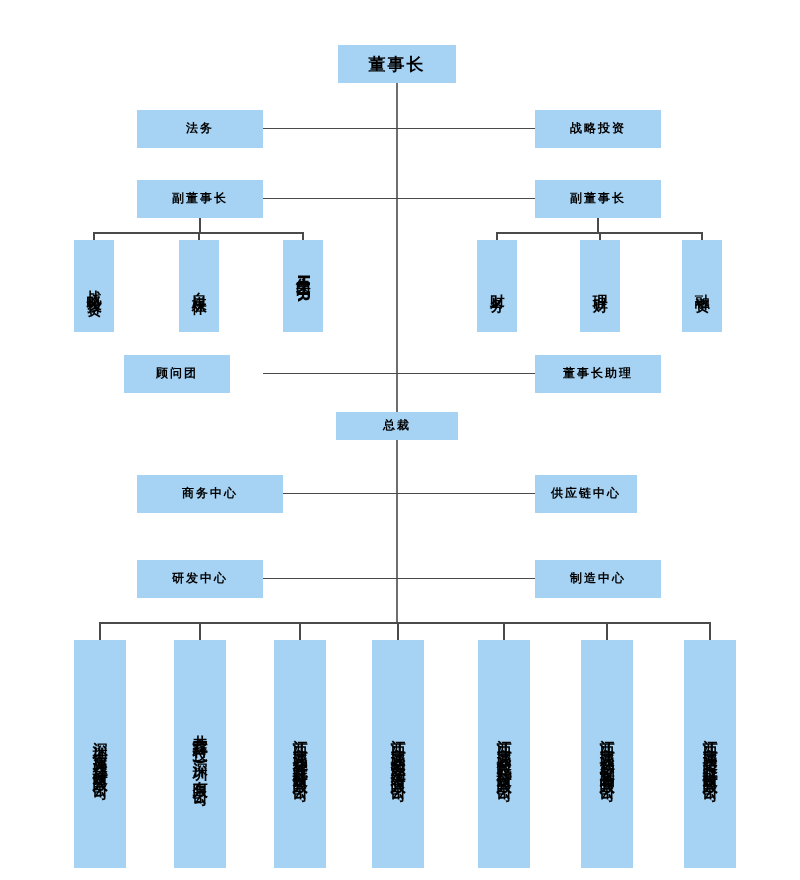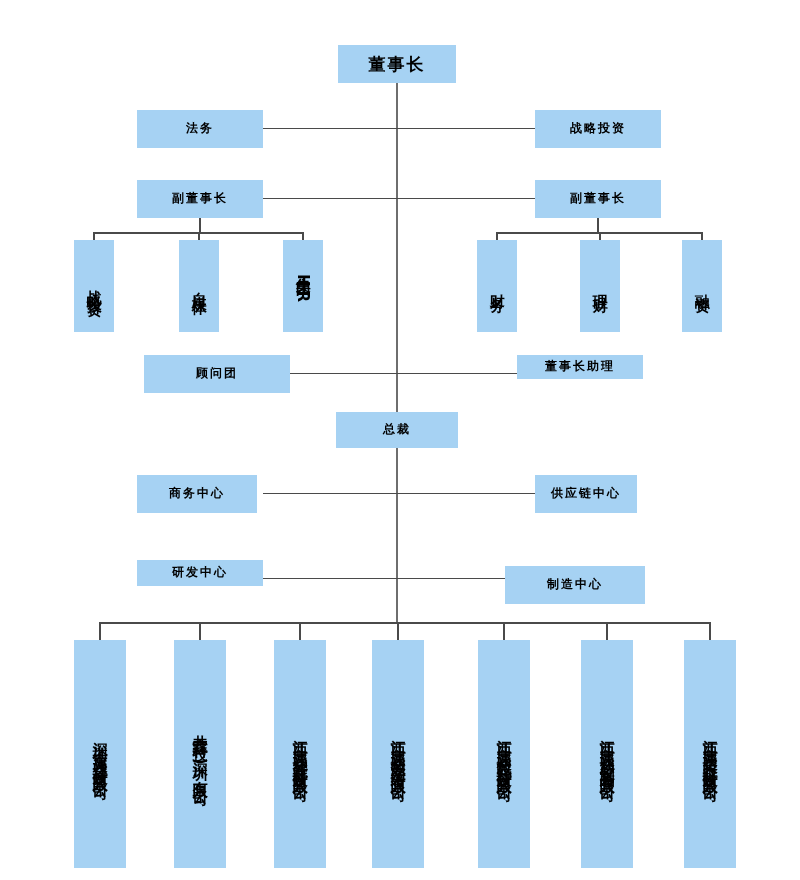--- a/index.html
+++ b/index.html
@@ -58,27 +58,27 @@
   .n-legal      {left:137px; top:110px; width:126px; height:38px;}
   .n-mgmt       {left:535px; top:110px; width:126px; height:38px;}
   .n-vcl        {left:137px; top:180px; width:126px; height:38px;}
   .n-vcr        {left:535px; top:180px; width:126px; height:38px;}
   .n-strategic  {left:74px;  top:240px; width:40px;  height:92px;}
   .n-selfmedia  {left:179px; top:240px; width:40px;  height:92px;}
   .n-grouphr    {left:283px; top:240px; width:40px;  height:92px;}
   .n-finance    {left:477px; top:240px; width:40px;  height:92px;}
   .n-wealth     {left:580px; top:240px; width:40px;  height:92px;}
   .n-financing  {left:682px; top:240px; width:40px;  height:92px;}
-  .n-advisory   {left:144px; top:355px; width:146px; height:38px;}
-  .n-assistant  {left:517px; top:355px; width:126px; height:24px;}
-  .n-president  {left:336px; top:412px; width:122px; height:36px;}
-  .n-business   {left:137px; top:475px; width:120px; height:38px;}
+  .n-advisory   {left:124px; top:355px; width:106px; height:38px;}
+  .n-assistant  {left:535px; top:355px; width:126px; height:38px;}
+  .n-president  {left:336px; top:412px; width:122px; height:28px;}
+  .n-business   {left:137px; top:475px; width:146px; height:38px;}
   .n-supply     {left:535px; top:475px; width:102px; height:38px;}
-  .n-rnd        {left:137px; top:560px; width:126px; height:26px;}
-  .n-mfg        {left:505px; top:560px; width:140px; height:38px;margin-top:6px;}
+  .n-rnd        {left:137px; top:560px; width:126px; height:38px;}
+  .n-mfg        {left:535px; top:560px; width:126px; height:38px;}
   .n-co0{left:74px;}  .n-co1{left:174px;} .n-co2{left:274px;}
   .n-co3{left:372px;} .n-co4{left:478px;} .n-co5{left:581px;} .n-co6{left:684px;}
   .n-co0,.n-co1,.n-co2,.n-co3,.n-co4,.n-co5,.n-co6{
     top:640px; width:52px; height:228px;
   }
   
   .l-trunk {left:396px; top:83px;  width:2px;   height:540px;}
   .l-row2  {left:263px; top:128px; width:272px; height:1px;}
   .l-row3  {left:263px; top:198px; width:272px; height:1px;}
   .l-row5  {left:263px; top:373px; width:272px; height:1px;}

